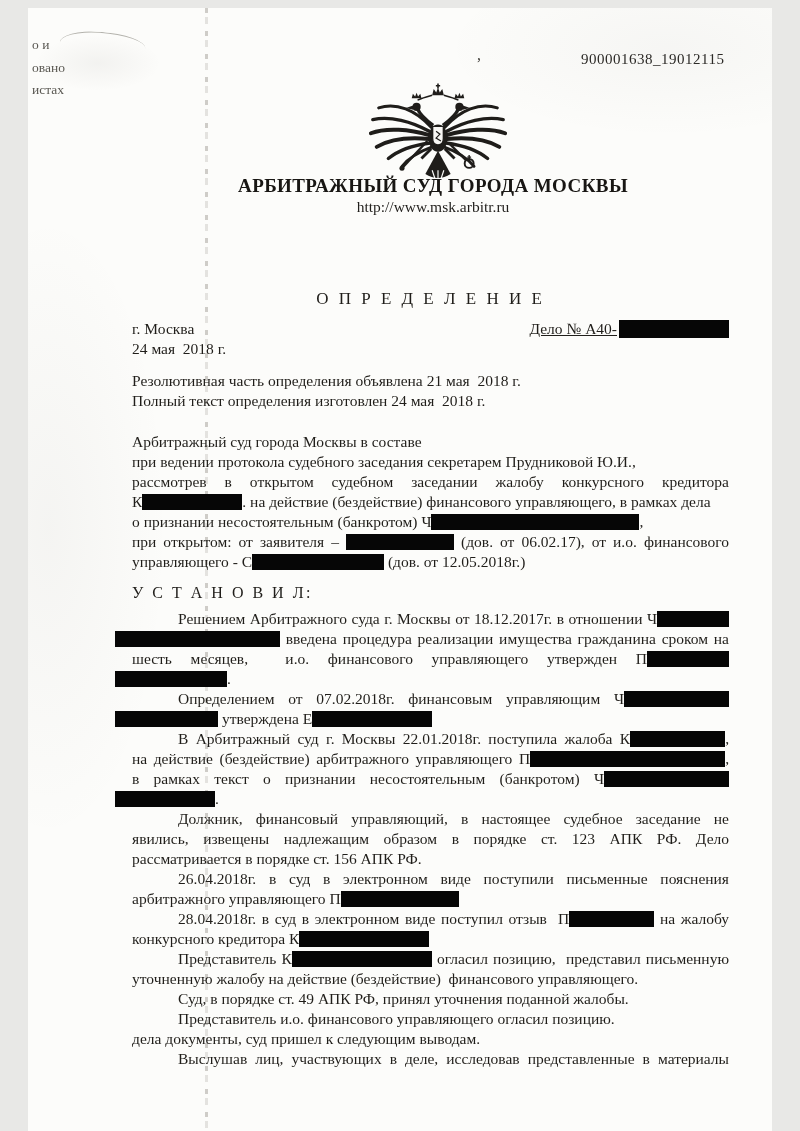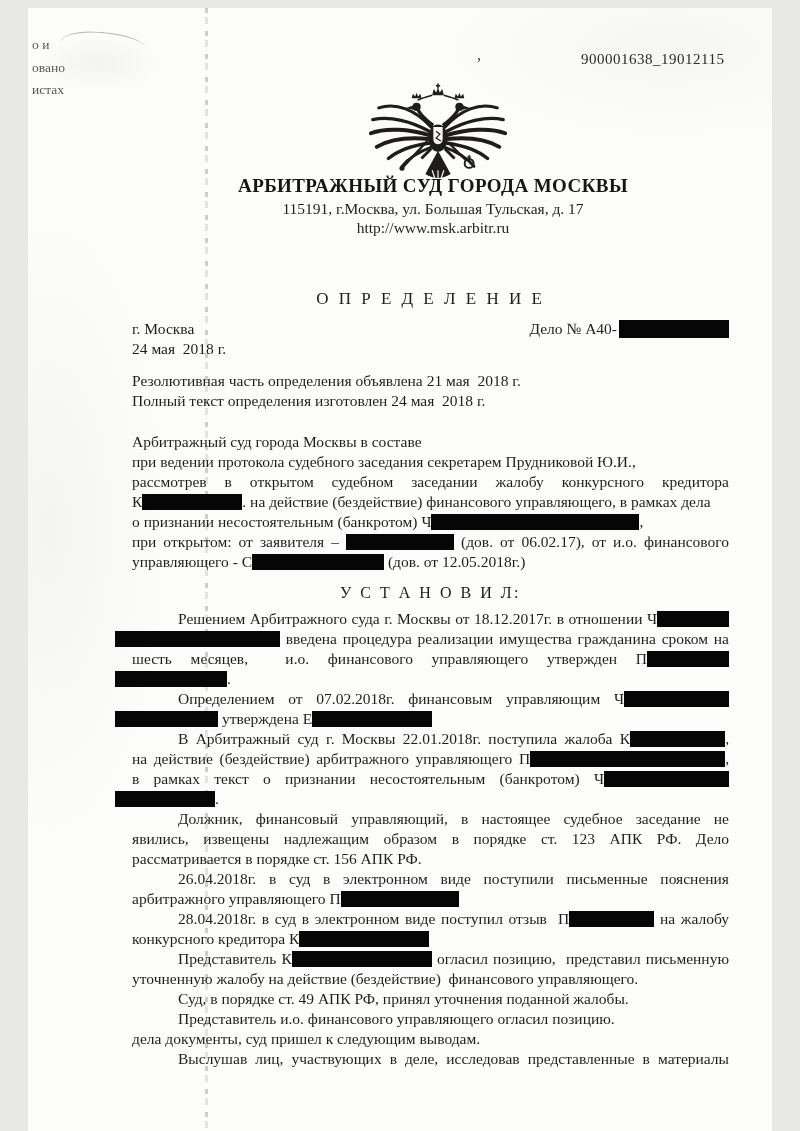--- a/index.html
+++ b/index.html
@@ -30,29 +30,29 @@
   .emblem{position:absolute;left:337px;top:74px;width:146px;height:118px;}
   
   .court-head{position:absolute;left:55px;top:167px;width:700px;text-align:center;}
   .court-name{font-size:19px;font-weight:bold;letter-spacing:.4px;color:#181613;}
   .court-addr{font-size:15.5px;margin-top:3px;}
   .court-url{font-size:15.5px;margin-top:1px;}
   
   .content{position:absolute;left:104px;top:281px;width:597px;font-size:15.5px;line-height:20px;color:#201e1a;}
   .doc-title{text-align:center;font-size:17px;letter-spacing:3px;margin-bottom:9px;}
   .case-row{display:flex;justify-content:space-between;align-items:flex-start;line-height:21px;}
-  .case-right{white-space:nowrap;}
+  .case-right{white-space:nowrap;text-decoration:underline;}
   .gap1{height:12px;} .gap2{height:21px;} .gap3{height:5px;}
   .line{min-height:20px;}
   .line.j{text-align:justify;text-align-last:justify;}
   .line.ind{text-indent:46px;}
   .bar{display:inline-block;height:16px;background:#060606;vertical-align:-3px;}
   .line > .bar:first-child{margin-left:-17px;}
   .case-bar{display:inline-block;height:18px;background:#060606;vertical-align:-4px;margin-left:2px;}
-  .heading-ust{text-align:center;font-size:16px;letter-spacing:2.5px;margin:6px 0 6px 0;}
+  .heading-ust{font-size:16px;letter-spacing:2.5px;margin:6px 0 6px 0;}
 </style>
 </head>
 <body>
 
 <div class="page">
 
   <div class="frag-curve"></div>
   <div class="margin-frags">
     <div>о и</div>
     <div>овано</div>
@@ -93,21 +93,20 @@
     <circle cx="107" cy="83" r="4.6" fill="none" stroke="#1f1d1a" stroke-width="2"></circle>
     <path d="M107 78.4 v-4 M105 76.5 h4" stroke="#1f1d1a" stroke-width="1.4"></path>
     <path d="M75 70 L62 94 Q75 102 88 94 Z" fill="#1f1d1a"></path>
     <path d="M69 90 L72 99 M75 90 V100 M81 90 L78 99" stroke="#fcfcfa" stroke-width="1.2"></path>
     <path d="M69.5 45 h11 v12.5 q0 6.5 -5.5 6.5 q-5.5 0 -5.5 -6.5 z" fill="#f8f7f4" stroke="#1f1d1a" stroke-width="1.4"></path>
     <path d="M73 50 l4 3 -4 4 5 3" stroke="#1f1d1a" stroke-width="1.2" fill="none"></path>
   </svg>
 
   <div class="court-head">
     <div class="court-name">АРБИТРАЖНЫЙ СУД ГОРОДА МОСКВЫ</div>
-    <div class="court-addr">115191, г.Москва, ул. Большая Тульская, д. 17</div>
     <div class="court-url">http://www.msk.arbitr.ru</div>
   </div>
 
   <div class="content">
     <div class="doc-title">О П Р Е Д Е Л Е Н И Е</div>
 
     <div class="case-row">
       <span>г. Москва</span>
       <span class="case-right"><span>Дело № А40-</span><span class="case-bar" style="width: 110px;"></span></span>
     </div>

